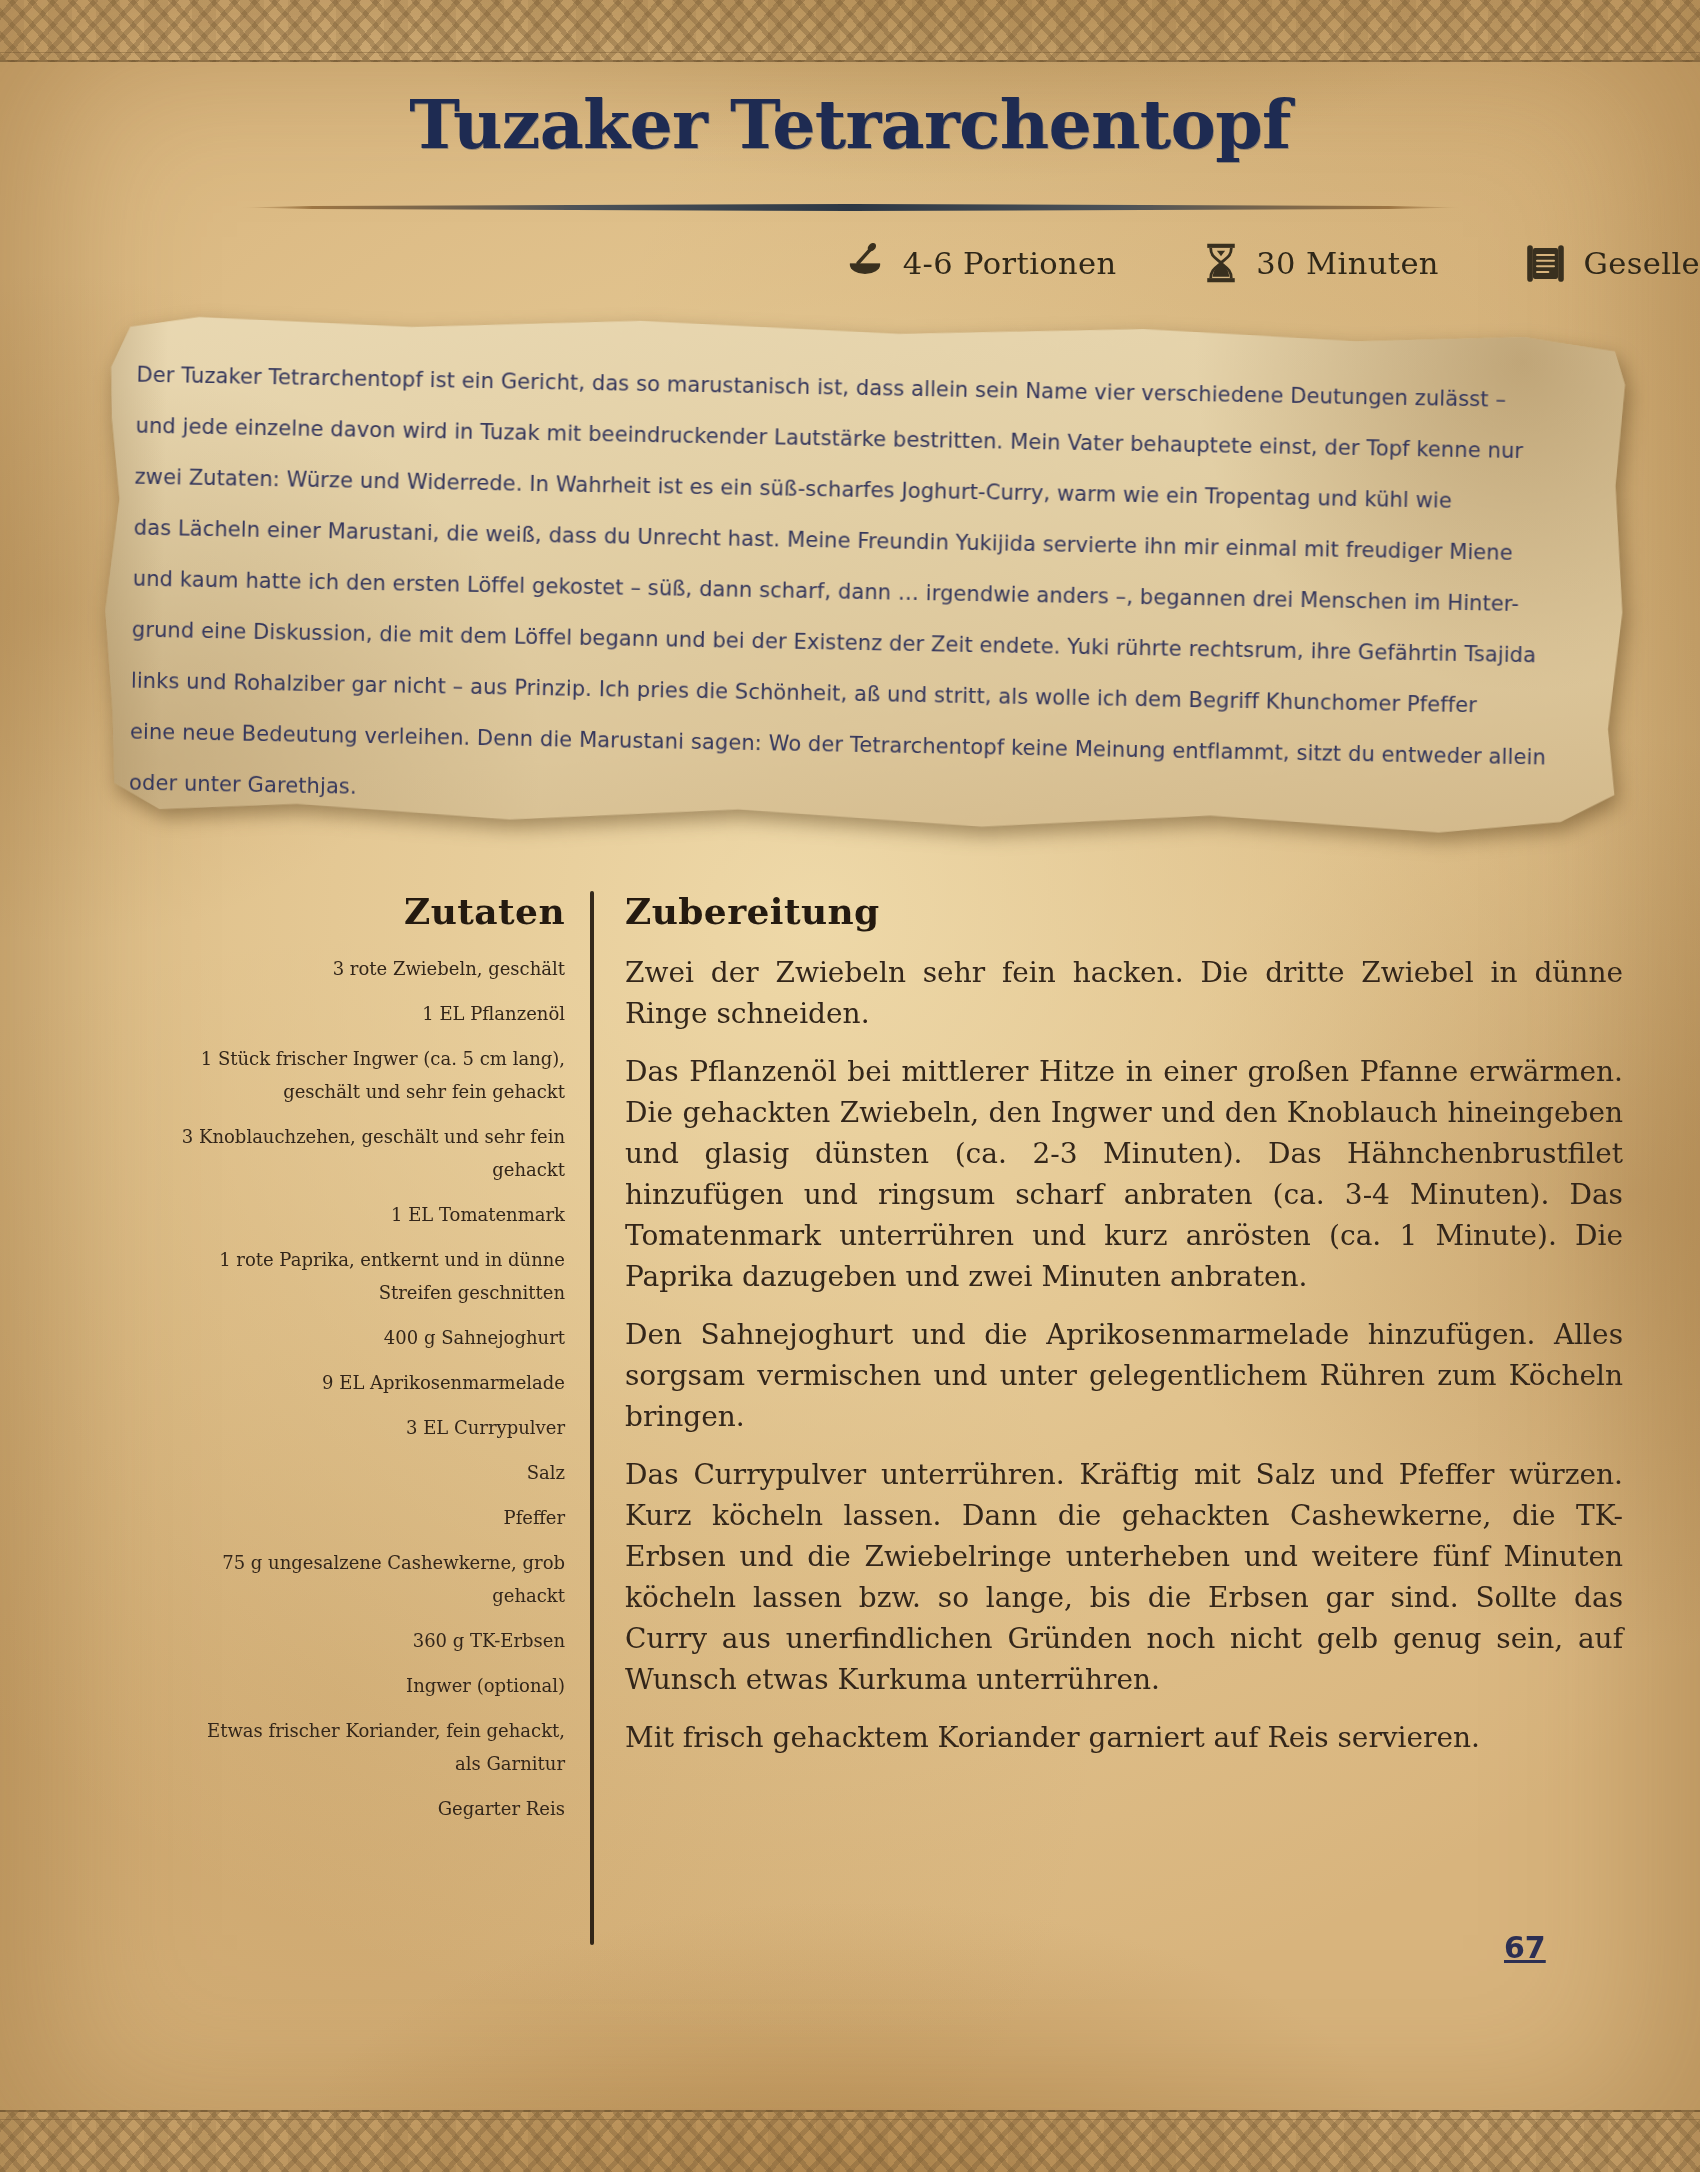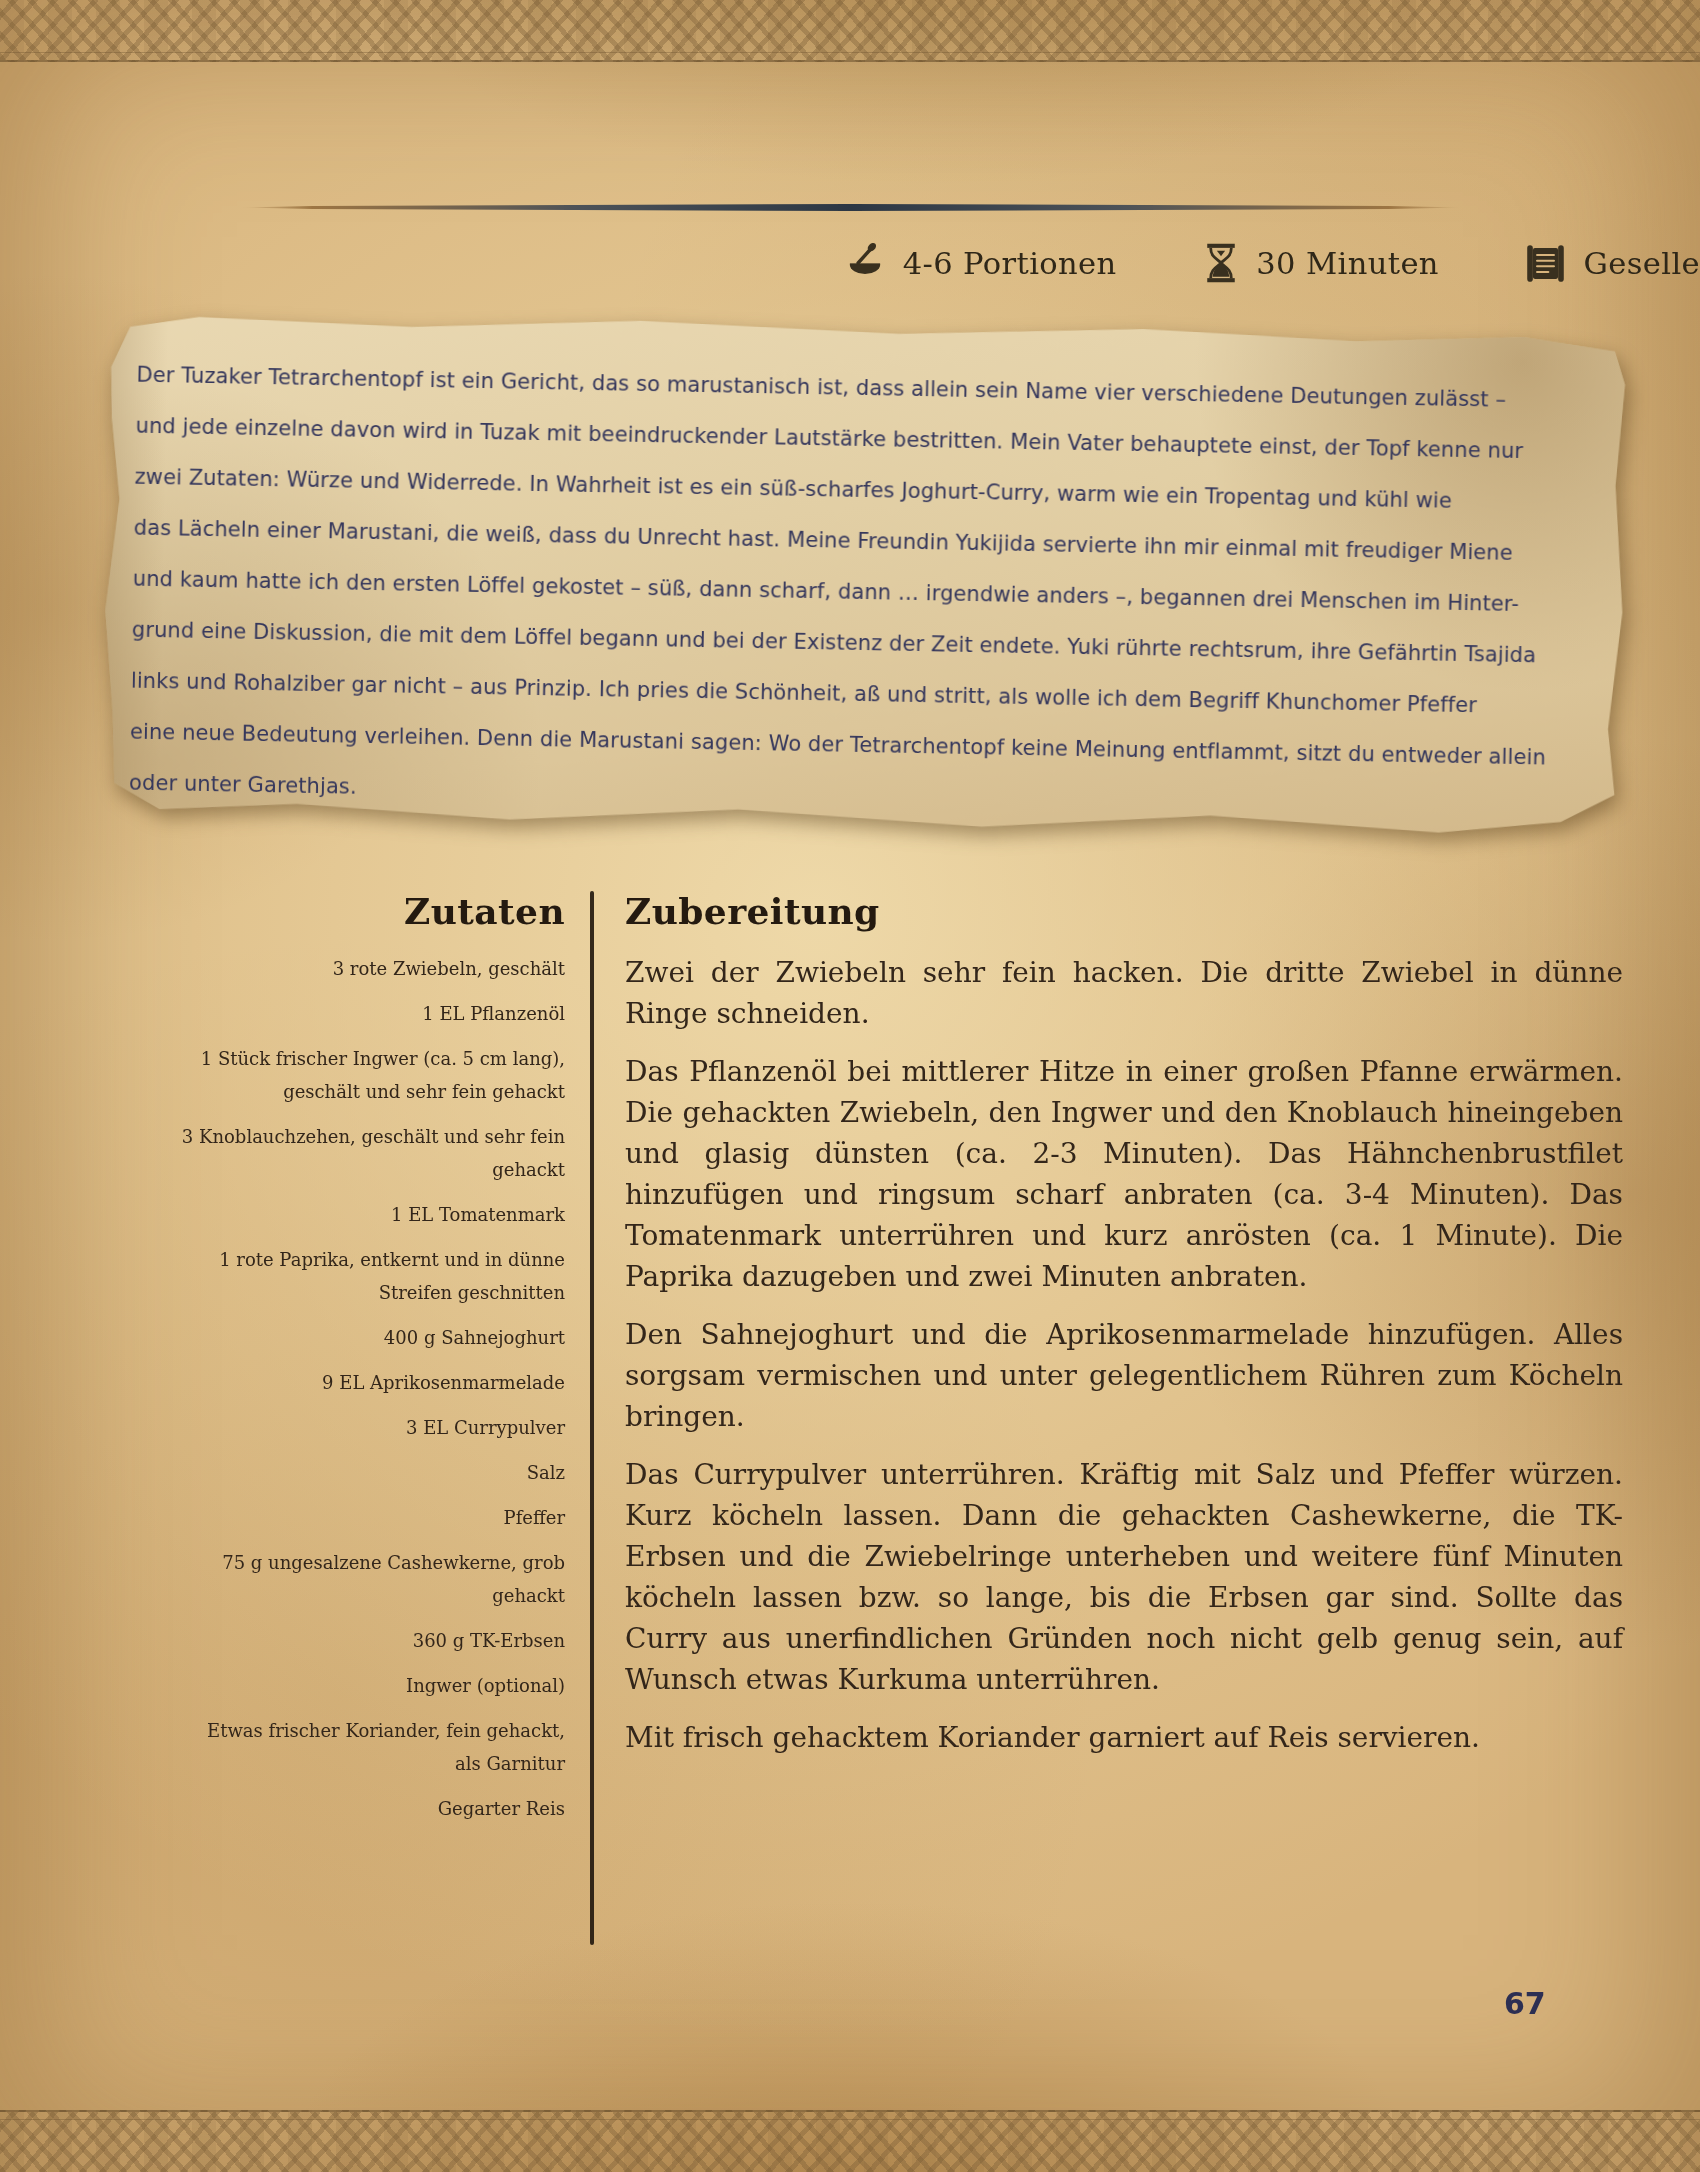--- a/index.html
+++ b/index.html
@@ -114,37 +114,38 @@
     color:#33261a;
   }
   .prep-para{
     font-size:28px;line-height:41px;
     text-align:justify;hyphens:auto;
     margin:0 0 17px 0;
   }
 
   
   .page-number{
-    position:absolute;left:1504px;top:1986px;
+    position:absolute;left:1504px;top:1930px;
     font-family:"DejaVu Sans", sans-serif;
-    font-weight:bold;font-size:30px;color:#2c2f53;
+    font-weight:bold;font-size:30px;color:#2c2f53;text-decoration:underline;
   }
 </style>
 </head>
 <body>
 
 <div class="page">
 
   <div class="knot-band top">
       <div class="inner-line"></div>
     </div>
   <div class="knot-band bottom">
       <div class="inner-line"></div>
     </div>
 
+  <div class="title">Tuzaker Tetrarchentopf</div>
   <div class="title-rule"></div>
 
   <div class="meta-row">
     <div class="meta-item">
       <span>
         <svg width="44" height="44" viewBox="0 0 64 64" fill="none">
           <path d="M10 34 h44 a22 14 0 0 1 -44 0 z" fill="currentColor"></path>
           <path d="M10 34 h44" stroke="currentColor" stroke-width="3"></path>
           <path d="M22 32 L40 12" stroke="currentColor" stroke-width="5" stroke-linecap="round"></path>
           <ellipse cx="42" cy="9" rx="5" ry="7" transform="rotate(45 42 9)" fill="currentColor"></ellipse>

